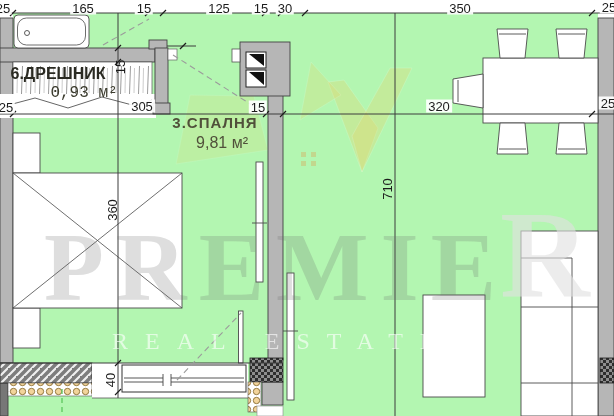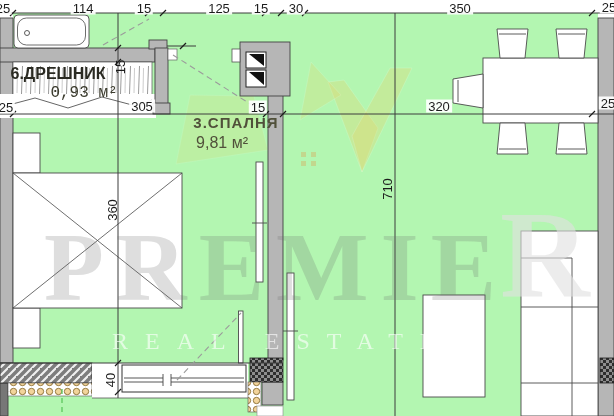--- a/index.html
+++ b/index.html
@@ -165,41 +165,41 @@
 
   <g fill="none" stroke="#9b9b9b" stroke-width="1.1" stroke-dasharray="6,4">
     <path d="M103,45 L149,19"></path>
     <path d="M173,55 L266,114"></path>
     <path d="M177,380 L241,313"></path>
   </g>
   <path d="M62,389 L62,416" fill="none" stroke="#5cc75c" stroke-width="1.3" stroke-dasharray="5,4"></path>
 </svg>
 
   <span class="lbl bg" style="left:3px;top:8px">25</span>
-  <span class="lbl bg" style="left:83px;top:8px">114</span>
+  <span class="lbl bg" style="left:83px;top:8px">165</span>
   <span class="lbl bg" style="left:144px;top:8px">15</span>
   <span class="lbl bg" style="left:219px;top:8px">125</span>
   <span class="lbl bg" style="left:261px;top:8px">15</span>
-  <span class="lbl bg" style="left:296px;top:8px">30</span>
+  <span class="lbl bg" style="left:285px;top:8px">30</span>
   <span class="lbl bg" style="left:460px;top:8px">350</span>
   <span class="lbl bg" style="left:609px;top:7px">25</span>
 
   <span class="lbl bg" style="left:6px;top:107px">25</span>
   <span class="lbl bg" style="left:142px;top:106px">305</span>
   <span class="lbl bg" style="left:258px;top:107px">15</span>
   <span class="lbl bg" style="left:439px;top:106px">320</span>
   <span class="lbl bg" style="left:608px;top:103px">25</span>
 
   <span class="lbl v" style="left:120px;top:67px">15</span>
   <span class="lbl v" style="left:112px;top:210px">360</span>
   <span class="lbl v" style="left:387px;top:189px">710</span>
   <span class="lbl v" style="left:110px;top:380px">40</span>
 
   <span class="lbl room-name" style="left:58px;top:74px;font-size:16px">6.ДРЕШНИК</span>
   <span class="lbl room-area" style="left:84px;top:93px">0,93 м²</span>
-  <span class="lbl bedroom-name" style="left:236px;top:122px">3.СПАЛНЯ</span>
+  <span class="lbl bedroom-name" style="left:215px;top:122px">3.СПАЛНЯ</span>
   <span class="lbl bedroom-area" style="left:222px;top:143px">9,81 м²</span>
 
   <span class="wm wm-brand">PREMIE</span>
   <span class="wm wm-brand-r">R</span>
   <span class="wm wm-tag">REAL ESTATE</span>
 
 </div>
 
 </body></html>

